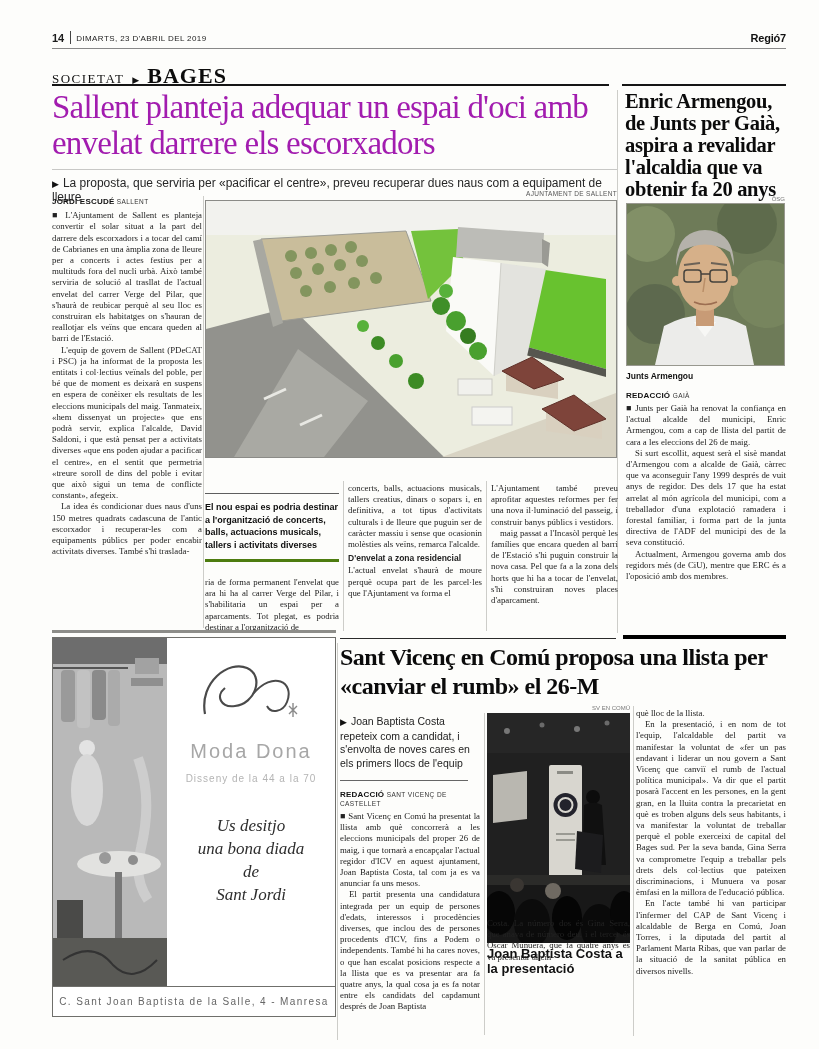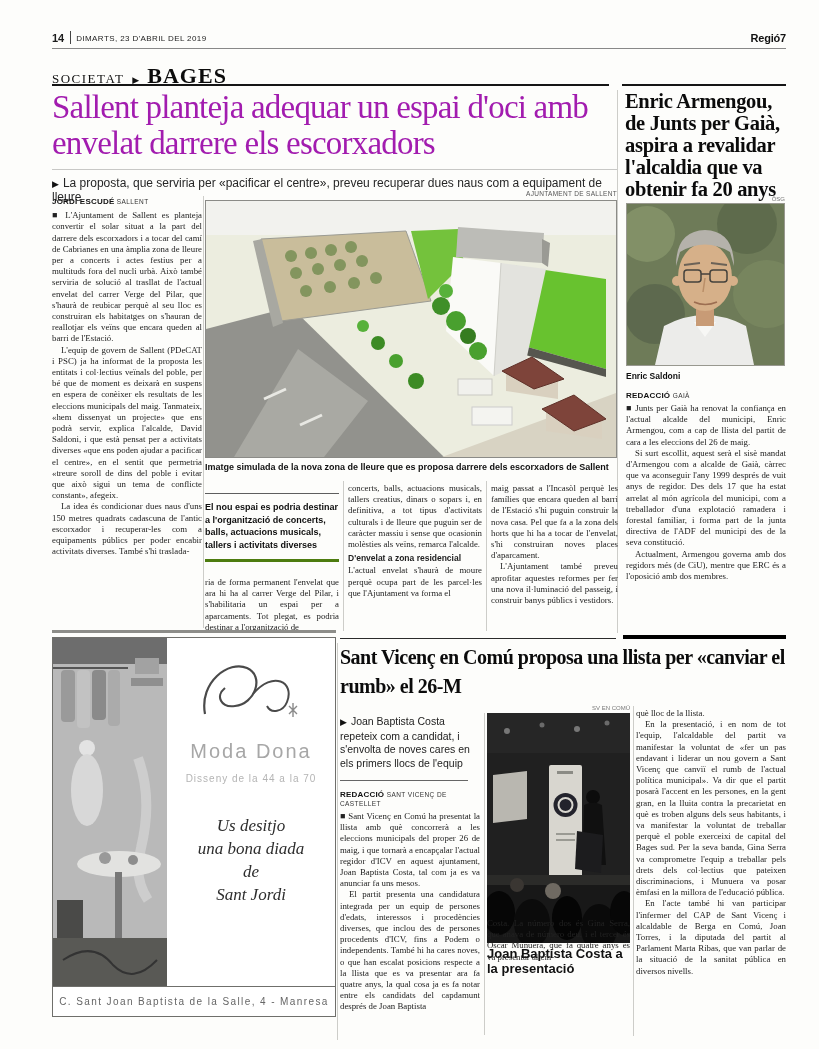--- a/index.html
+++ b/index.html
@@ -70,21 +70,21 @@
     font-family:"Liberation Sans", sans-serif; font-size:6px; color:#777;}
   .sb-photo{ left:626px; top:203px; width:159px; height:163px; border:1px solid #98988f; }
   .sb-cap{ left:626px; top:371px; width:159px; font-family:"Liberation Sans", sans-serif;
     font-weight:bold; font-size:8.5px; color:#111;}
   .sb-by{ left:626px; top:391px; }
   .sb-body{ left:626px; top:403px; width:160px; height:228px; overflow:hidden;}
   .blackbar{ left:623px; top:635px; width:163px; height:4px; background:#000; }
 
   
   .thinline-b{ left:340px; top:638px; width:276px; height:1px; background:#2b2b2b; }
-  .ba-hl{ left:340px; top:643px; width:452px; font-weight:bold; font-size:20px;
+  .ba-hl{ left:340px; top:643px; width:452px; font-weight:bold; font-size:24px;
     line-height:29px; letter-spacing:-.5px; color:#0b0b0b;}
   .ba-credit{ left:487px; top:705px; width:143px; text-align:right;
     font-family:"Liberation Sans", sans-serif; font-size:6px; color:#777;}
   .ba-photo{ left:487px; top:713px; width:143px; height:230px; }
   .ba-cap{ left:487px; top:946px; width:143px; font-family:"Liberation Sans", sans-serif;
     font-weight:bold; font-size:13px; color:#111;}
   .ba-col2t{ left:487px; top:918px; width:143px; height:50px; overflow:hidden;}
   .ba-col1{ left:340px; top:715px; width:140px; height:327px; overflow:hidden;}
   .ba-sf{ font-family:"Liberation Sans", sans-serif; font-size:10.5px; line-height:13.5px; color:#222;}
   .ba-rule{ width:128px; height:1px; background:#666; margin:10px 0 9px; }
@@ -194,34 +194,33 @@
           <circle cx="157" cy="125" r="6" fill="#57b13a"></circle>
       </g>
       <rect x="252" y="178" width="34" height="16" fill="#f1f1ed" stroke="#c9c9c3"></rect>
       <rect x="266" y="206" width="40" height="18" fill="#f4f4f0" stroke="#cccccc"></rect>
       <polygon points="300,168 352,176 352,198 300,190" fill="#d9d0bf"></polygon>
       <polygon points="296,170 326,156 358,178 328,188" fill="#7e443a" stroke="#5e3028" stroke-width="1"></polygon>
       <polygon points="340,206 396,216 396,238 340,230" fill="#d9d0bf"></polygon>
       <polygon points="336,208 368,194 400,218 368,230" fill="#7e443a" stroke="#5e3028" stroke-width="1"></polygon>
     </svg>
   </div>
-  <div class="abs main-cap">Imatge simulada de la nova zona de lleure que es proposa darrere dels escorxadors de Sallent</div>
 
   <div class="abs pullquote">El nou espai es podria destinar a l'organització de concerts, balls, actuacions musicals, tallers i activitats diverses</div>
   <div class="abs col2t bt">
     <p>ria de forma permanent l'envelat que ara hi ha al carrer Verge del Pilar, i s'habilitaria un espai per a aparcaments. Tot plegat, es podria destinar a l'organització de</p>
   </div>
   <div class="abs col3 bt">
     <p>concerts, balls, actuacions musicals, tallers creatius, dinars o sopars i, en definitiva, a tot tipus d'activitats culturals i de lleure que puguin ser de caràcter massiu i sense que ocasionin molèsties als veïns, remarca l'alcalde.</p>
     <div class="insub">D'envelat a zona residencial</div>
     <p>L'actual envelat s'haurà de moure perquè ocupa part de les  parcel·les que l'Ajuntament va forma el</p>
   </div>
   <div class="abs col4 bt">
+    <p>L'Ajuntament també preveu aprofitar aquestes reformes per fer una nova il·luminació del passeig, i construir banys públics i vestidors.</p>
     <p>maig passat a l'Incasòl perquè les famílies que encara queden al barri de l'Estació s'hi puguin construir la nova casa. Pel que fa a la zona dels horts que hi ha a tocar de l'envelat, s'hi construiran noves places d'aparcament.</p>
-    <p>L'Ajuntament també preveu aprofitar aquestes reformes per fer una nova il·luminació del passeig, i construir banys públics i vestidors.</p>
   </div>
 
   <h2 class="abs sb-hl">Enric Armengou, de Junts per Gaià, aspira a revalidar l'alcaldia que va obtenir fa 20 anys</h2>
   <div class="abs sb-credit">ÒSG</div>
   <div class="abs sb-photo">
     <svg width="157" height="161" viewBox="0 0 157 161">
       <rect width="157" height="161" fill="#6e7b58"></rect>
       <circle cx="20" cy="30" r="28" fill="#8a9a6d" opacity=".7"></circle>
       <circle cx="120" cy="20" r="30" fill="#5a684a" opacity=".8"></circle>
       <circle cx="140" cy="90" r="34" fill="#7d8c62" opacity=".6"></circle>
@@ -234,21 +233,21 @@
       <ellipse cx="78" cy="73" rx="27" ry="34" fill="#d6b089"></ellipse>
       <path d="M49,62 Q49,27 78,26 Q107,27 107,62 L103,48 Q78,33 53,48 Z" fill="#b5b2ab"></path>
       <rect x="57" y="66" width="17" height="12" rx="3" fill="none" stroke="#44413c" stroke-width="1.5"></rect>
       <rect x="83" y="66" width="17" height="12" rx="3" fill="none" stroke="#44413c" stroke-width="1.5"></rect>
       <path d="M74,70 L83,70" stroke="#44413c" stroke-width="1.5"></path>
       <path d="M57,61 L73,59 M84,59 L100,61" stroke="#6b6257" stroke-width="2" fill="none"></path>
       <path d="M78,74 L76,88" stroke="#b98e68" stroke-width="1.5" fill="none"></path>
       <path d="M67,98 Q78,103 90,98" stroke="#9c6e51" stroke-width="1.5" fill="none"></path>
     </svg>
   </div>
-  <div class="abs sb-cap">Enric Saldoni</div>
+  <div class="abs sb-cap">Junts Armengou</div>
   <div class="abs sb-by byline">
     <span>REDACCIÓ</span>
     <span class="place">GAIÀ</span>
   </div>
   <div class="abs sb-body bt">
     <p>■ Junts per Gaià ha renovat la confiança en l'actual alcalde del municipi, Enric Armengou, com a cap de llista del partit de cara a les eleccions del 26 de maig.</p>
     <p>Si surt escollit, aquest serà el sisè mandat d'Armengou com a alcalde de Gaià, càrrec que va aconseguir l'any 1999 després de vuit anys de regidor. Des dels 17 que ha estat arrelat al món agrícola del municipi, com a treballador d'una explotació ramadera i forestal familiar, i forma part de la junta directiva de l'ADF del municipi des de la seva constitució.</p>
     <p>Actualment, Armengou governa amb dos regidors més (de CiU), mentre que ERC és a l'oposició amb dos membres.</p>
   </div>
   <div class="abs blackbar"></div>

